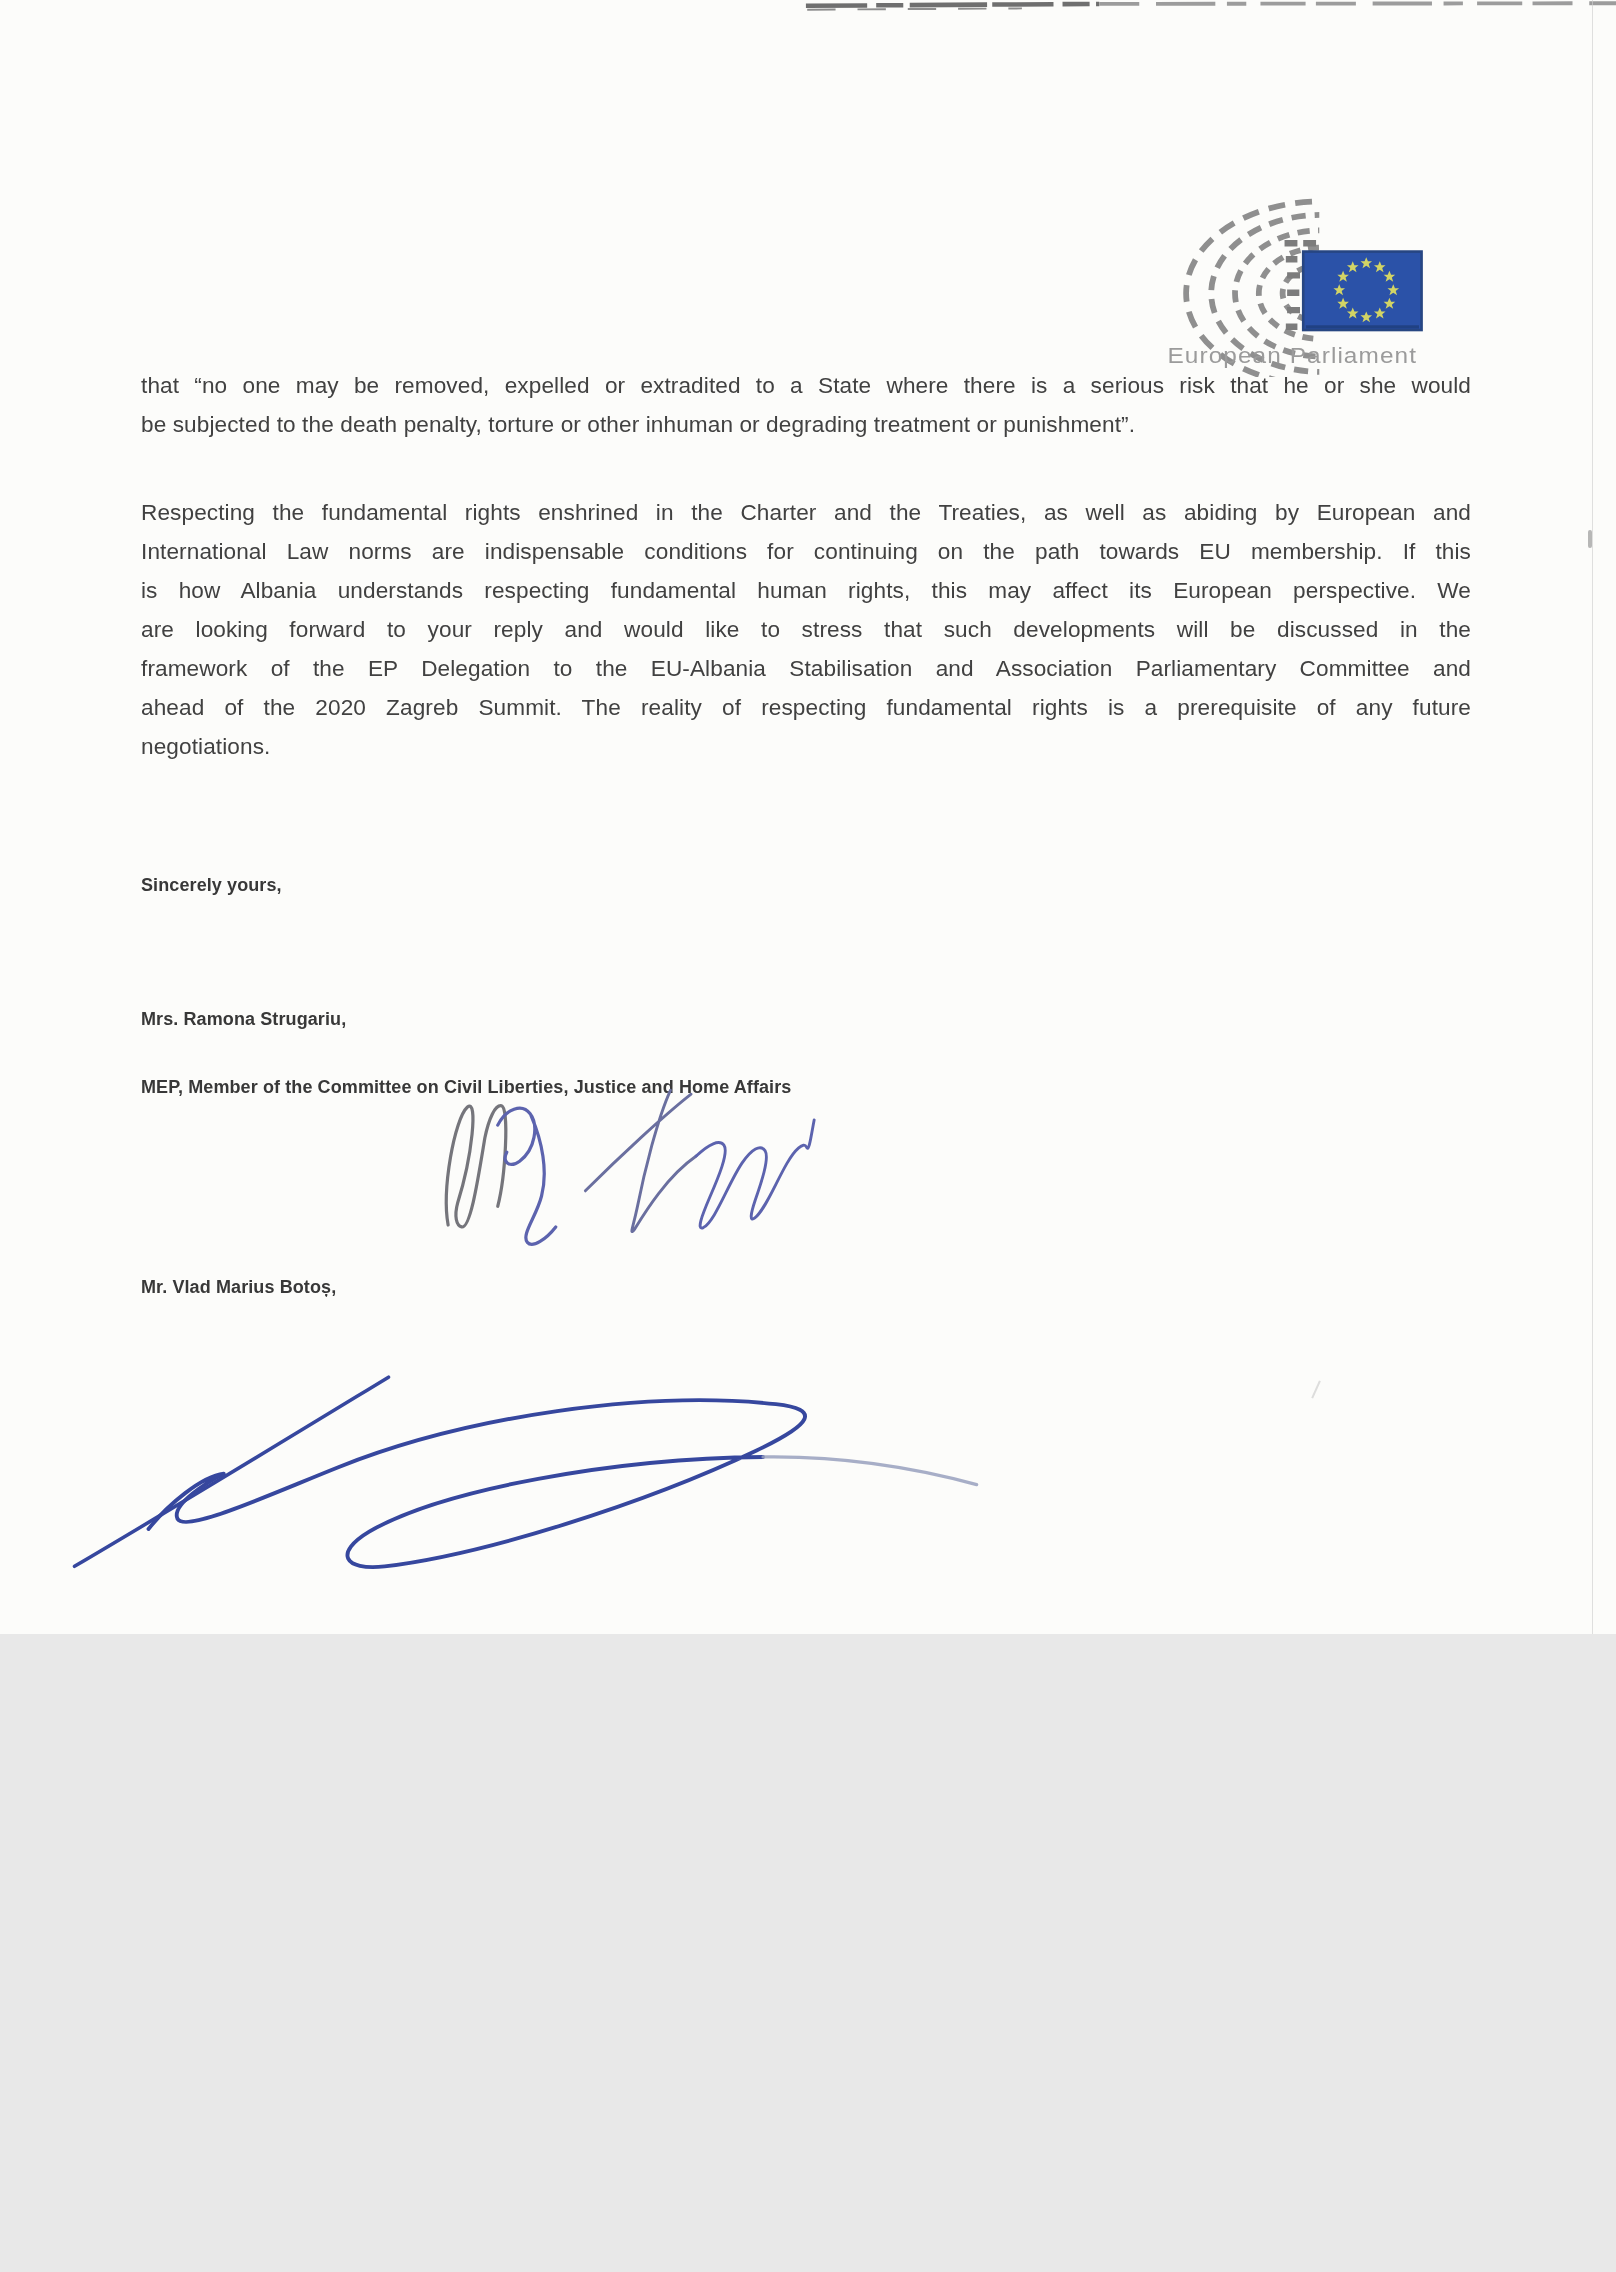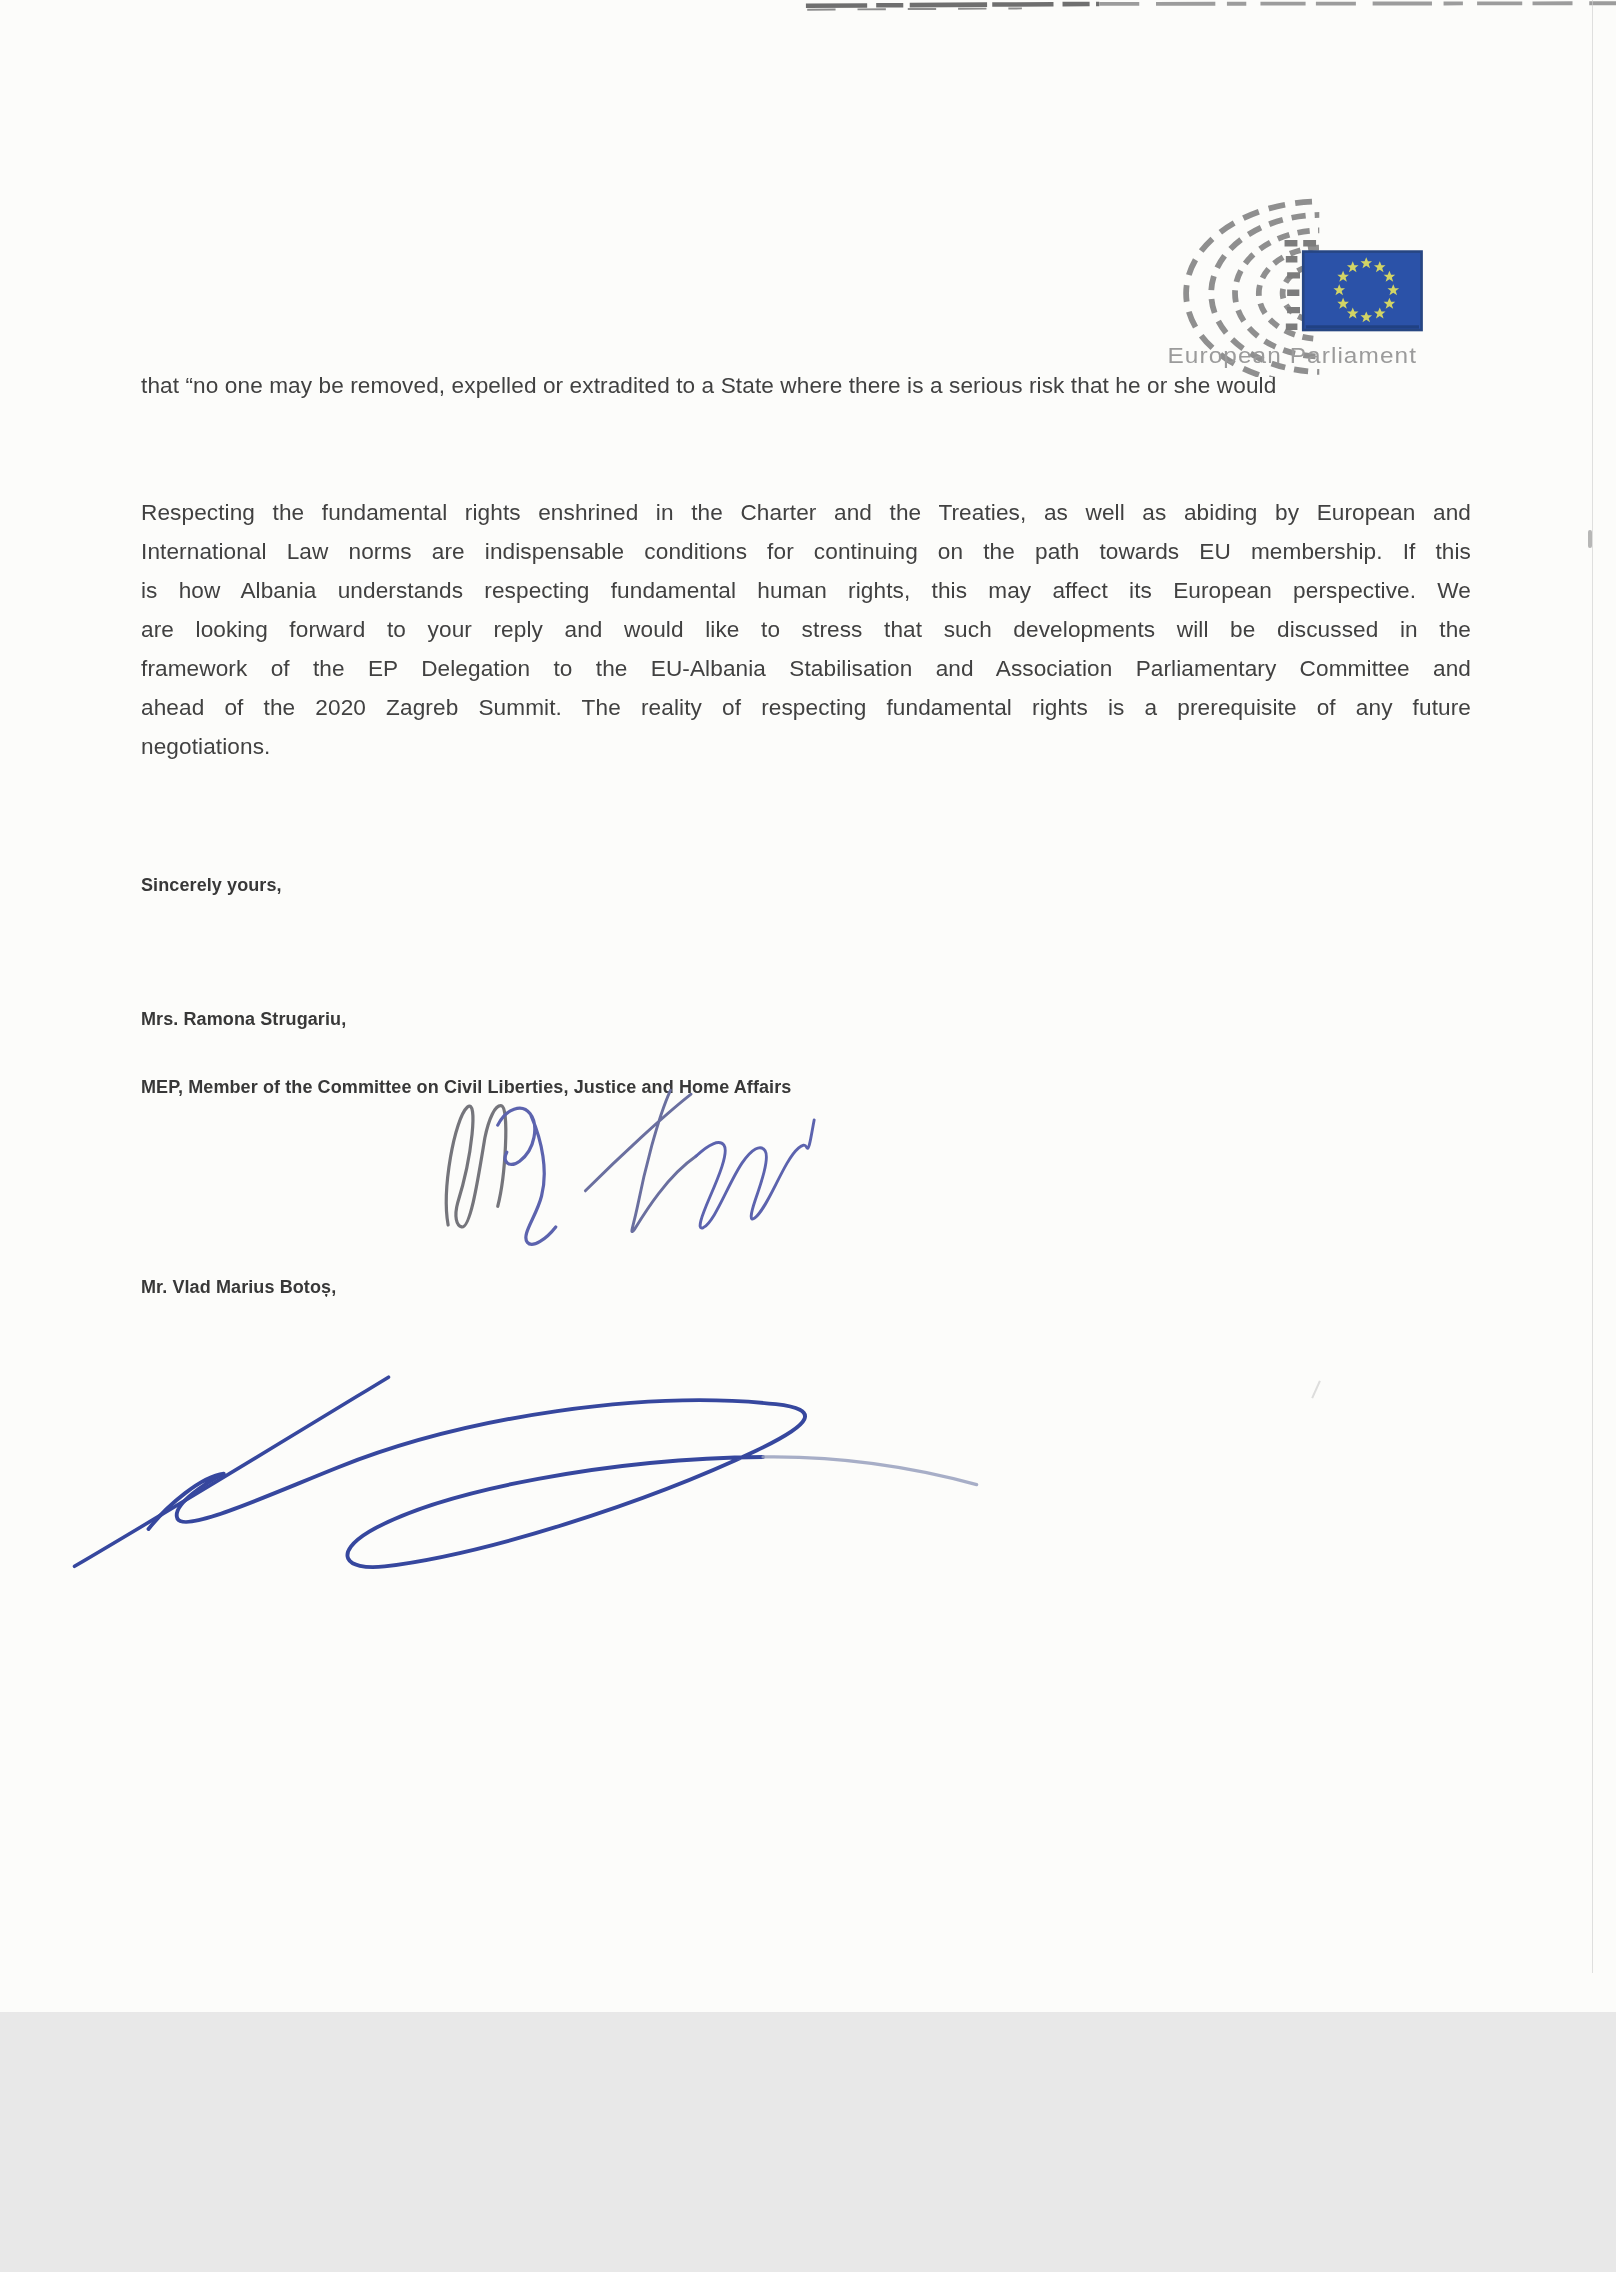--- a/index.html
+++ b/index.html
@@ -1,18 +1,18 @@
 <!DOCTYPE html>
 <html style="font-size:10.3px"><head>
 <meta charset="utf-8">
 <style>
   html,body{margin:0;padding:0;background:#e8e8e8;}
   .page{
     position:relative;
-    width:1617px;height:2012px;
+    width:1617px;height:1634px;
     background:#fcfcfa;
     font-family:"Liberation Sans", sans-serif;
     color:#3f3f3f;
     overflow:hidden;
     text-decoration:underline;
   }
   .para{
     position:absolute;left:141px;width:1330px;
     font-size:22.6px;line-height:39px;color:#414141;
     letter-spacing:0.1px;
@@ -91,20 +91,21 @@
         <use href="#star" x="289" y="144"></use>
         <use href="#star" x="304" y="129"></use>
       </g>
     </g>
 
     <text x="16" y="278" font-size="34" letter-spacing="1.5" fill="#9b9b9b" textLength="388" lengthAdjust="spacingAndGlyphs">European Parliament</text>
   </svg>
 
   <div class="para" style="top:366px">
       <div class="line">that “no one may be removed, expelled or extradited to a State where there is a serious risk that he or she would</div>
+      <div class="line">be subjected to the death penalty, torture or other inhuman or degrading treatment or punishment”.</div>
     </div>
 
   <div class="para" style="top:493px">
       <div class="line">Respecting the fundamental rights enshrined in the Charter and the Treaties, as well as abiding by European and</div>
       <div class="line">International Law norms are indispensable conditions for continuing on the path towards EU membership. If this</div>
       <div class="line">is how Albania understands respecting fundamental human rights, this may affect its European perspective. We</div>
       <div class="line">are looking forward to your reply and would like to stress that such developments will be discussed in the</div>
       <div class="line">framework of the EP Delegation to the EU-Albania Stabilisation and Association Parliamentary Committee and</div>
       <div class="line">ahead of the 2020 Zagreb Summit. The reality of respecting fundamental rights is a prerequisite of any future</div>
       <div class="line">negotiations.</div>

